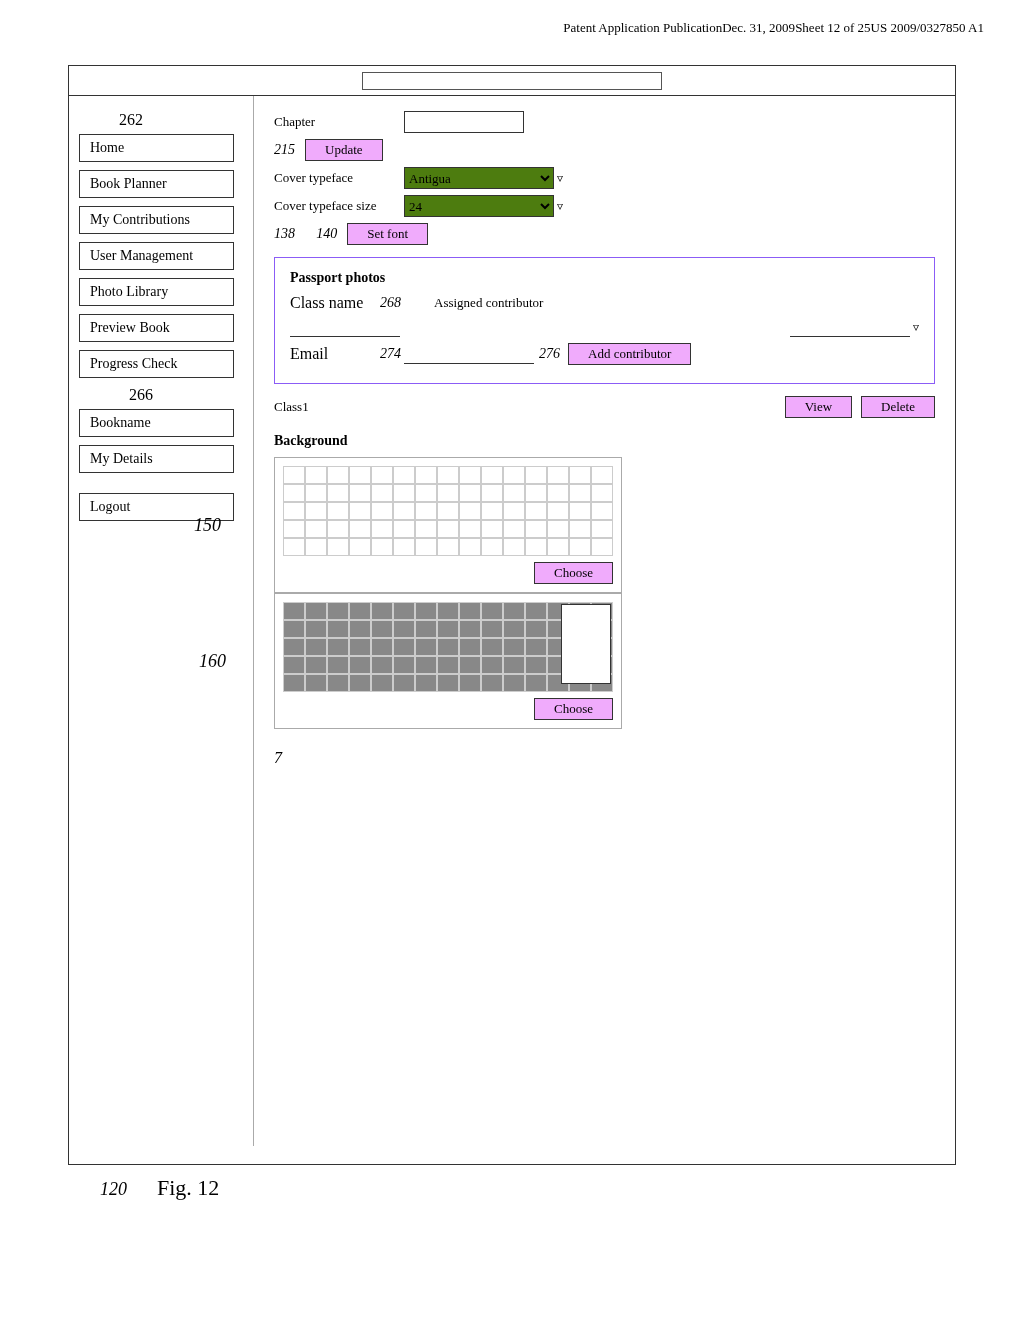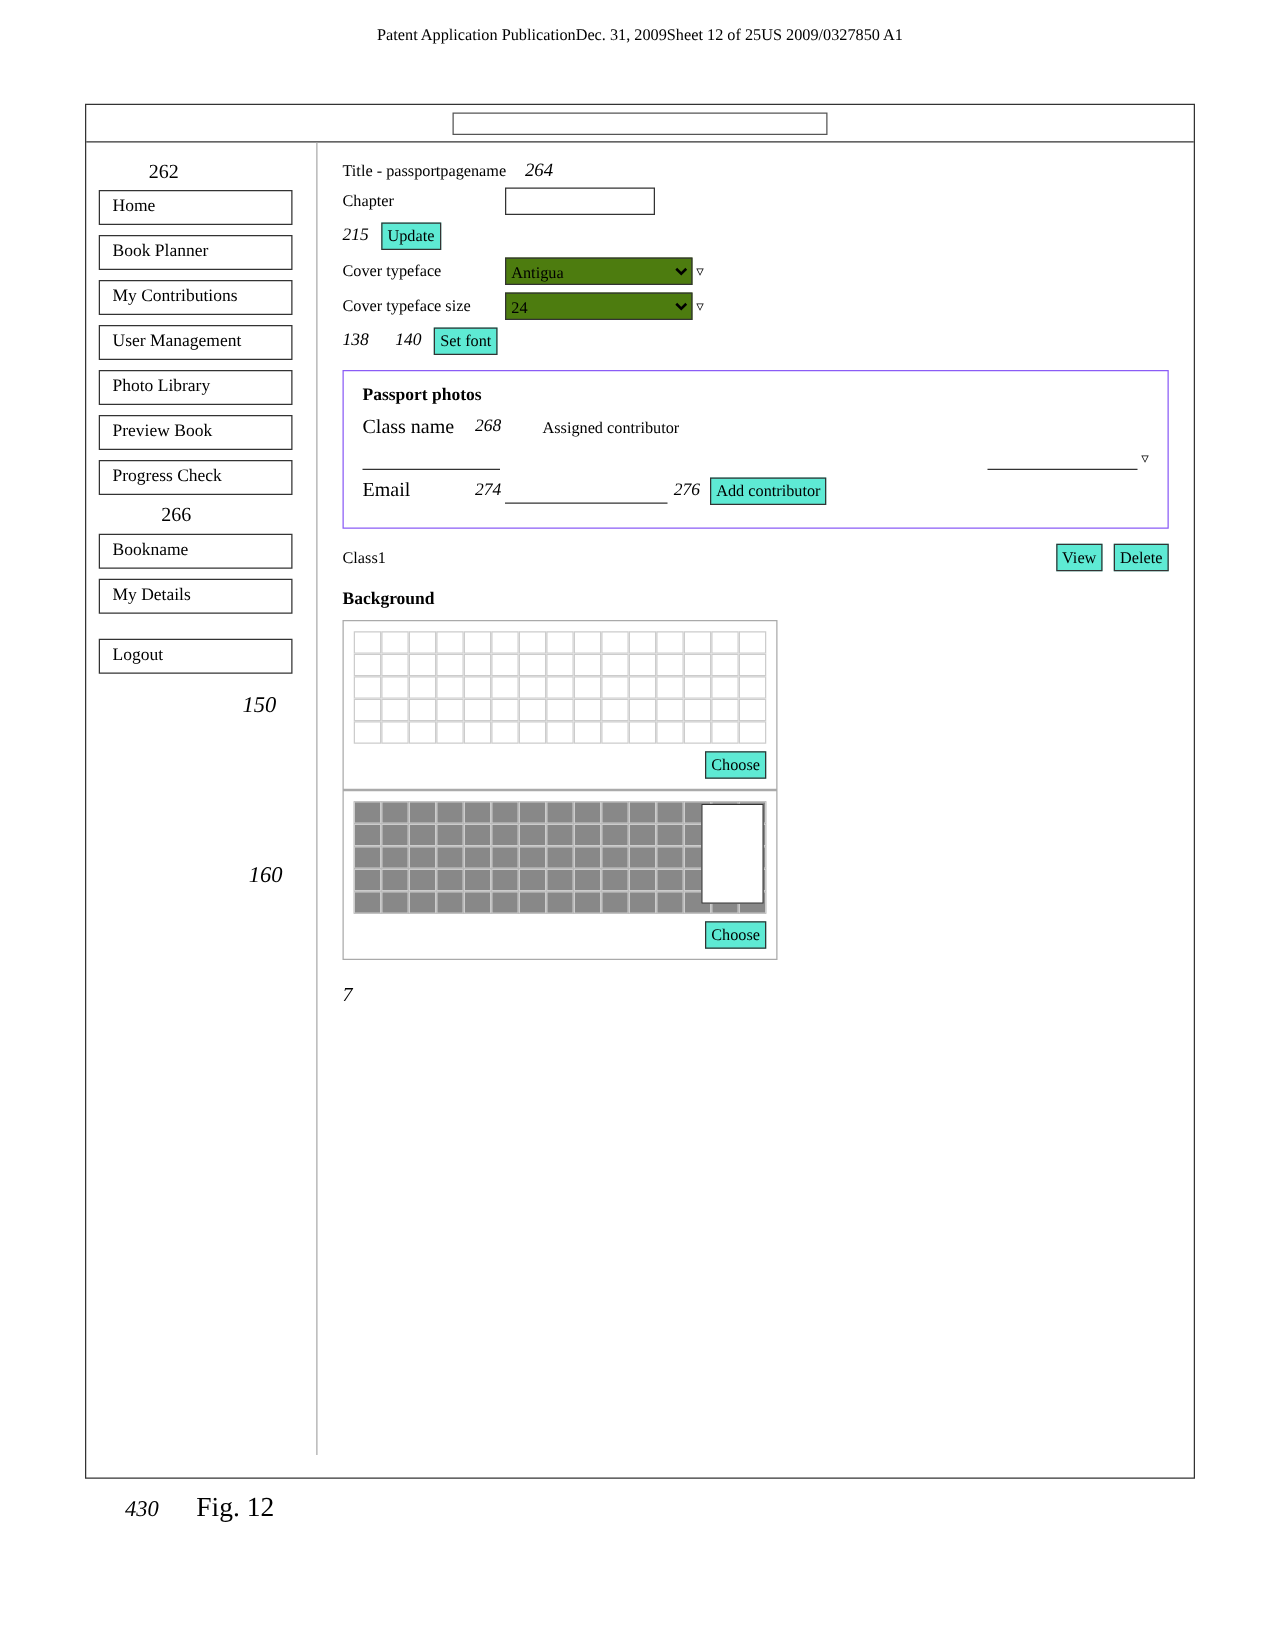--- a/index.html
+++ b/index.html
@@ -14,23 +14,23 @@
     .page {
       width: 1024px;
       min-height: 1320px;
       background: white;
       padding: 20px 40px;
       position: relative;
     }
 
     .patent-header {
       display: flex;
-      justify-content: center;
-      font-size: 13px;
-      margin-bottom: 42px;
+      justify-content: flex-end;
+      font-size: 13px;
+      margin-bottom: 24px;
       padding-bottom: 5px;
     }
 
     .main-container {
       border: 1.5px solid #333;
       margin: 10px auto;
       width: 888px;
       min-height: 1100px;
       position: relative;
       background: white;
@@ -114,22 +114,22 @@
       height: 22px;
       font-size: 13px;
       font-family: inherit;
       background: white;
       outline: none;
       padding: 1px 3px;
     }
 
     .form-btn {
       border: 1px solid #333;
-      padding: 2px 4px;
-      background: #5eead4;
+      padding: 2px 19px;
+      background: #f0abfc;
       cursor: pointer;
       font-family: inherit;
       font-size: 13px;
       margin-left: 5px;
     }
 
     .ref-num {
       font-size: 14px;
       font-style: italic;
       margin-right: 5px;
@@ -333,24 +333,20 @@
           <span>My Details</span>
         </button>
         <div class="sidebar-spacer"></div>
         <button class="sidebar-btn">
           <span>Logout</span>
         </button>
       </div>
 
       <div class="main-panel">
 
-        <div class="title-row">
-          <span class="title-label">Title - passportpagename</span>
-          <span class="ref-inline">264</span>
-        </div>
 
         <div class="form-row">
           <span class="form-label">Chapter</span>
           <input class="form-input-box" type="text" style="">
         </div>
 
         <div class="form-row">
           <span class="ref-num">215</span>
           <button class="form-btn">Update</button>
         </div>
@@ -614,17 +610,17 @@
           </div>
         </div>
 
         <div style="margin-top: 20px; font-size:16px; font-style:italic;">7</div>
 
       </div>
     </div>
   </div>
 
   <div style="display:flex; align-items:baseline; gap:30px; margin-top:10px; padding-left: 60px;">
-    <span style="font-size:18px; font-style:italic;">430</span>
+    <span style="font-size:18px; font-style:italic;">120</span>
     <span class="fig-label" style="margin-top:0;">Fig. 12</span>
   </div>
 
 </div>
 
 </body></html>

